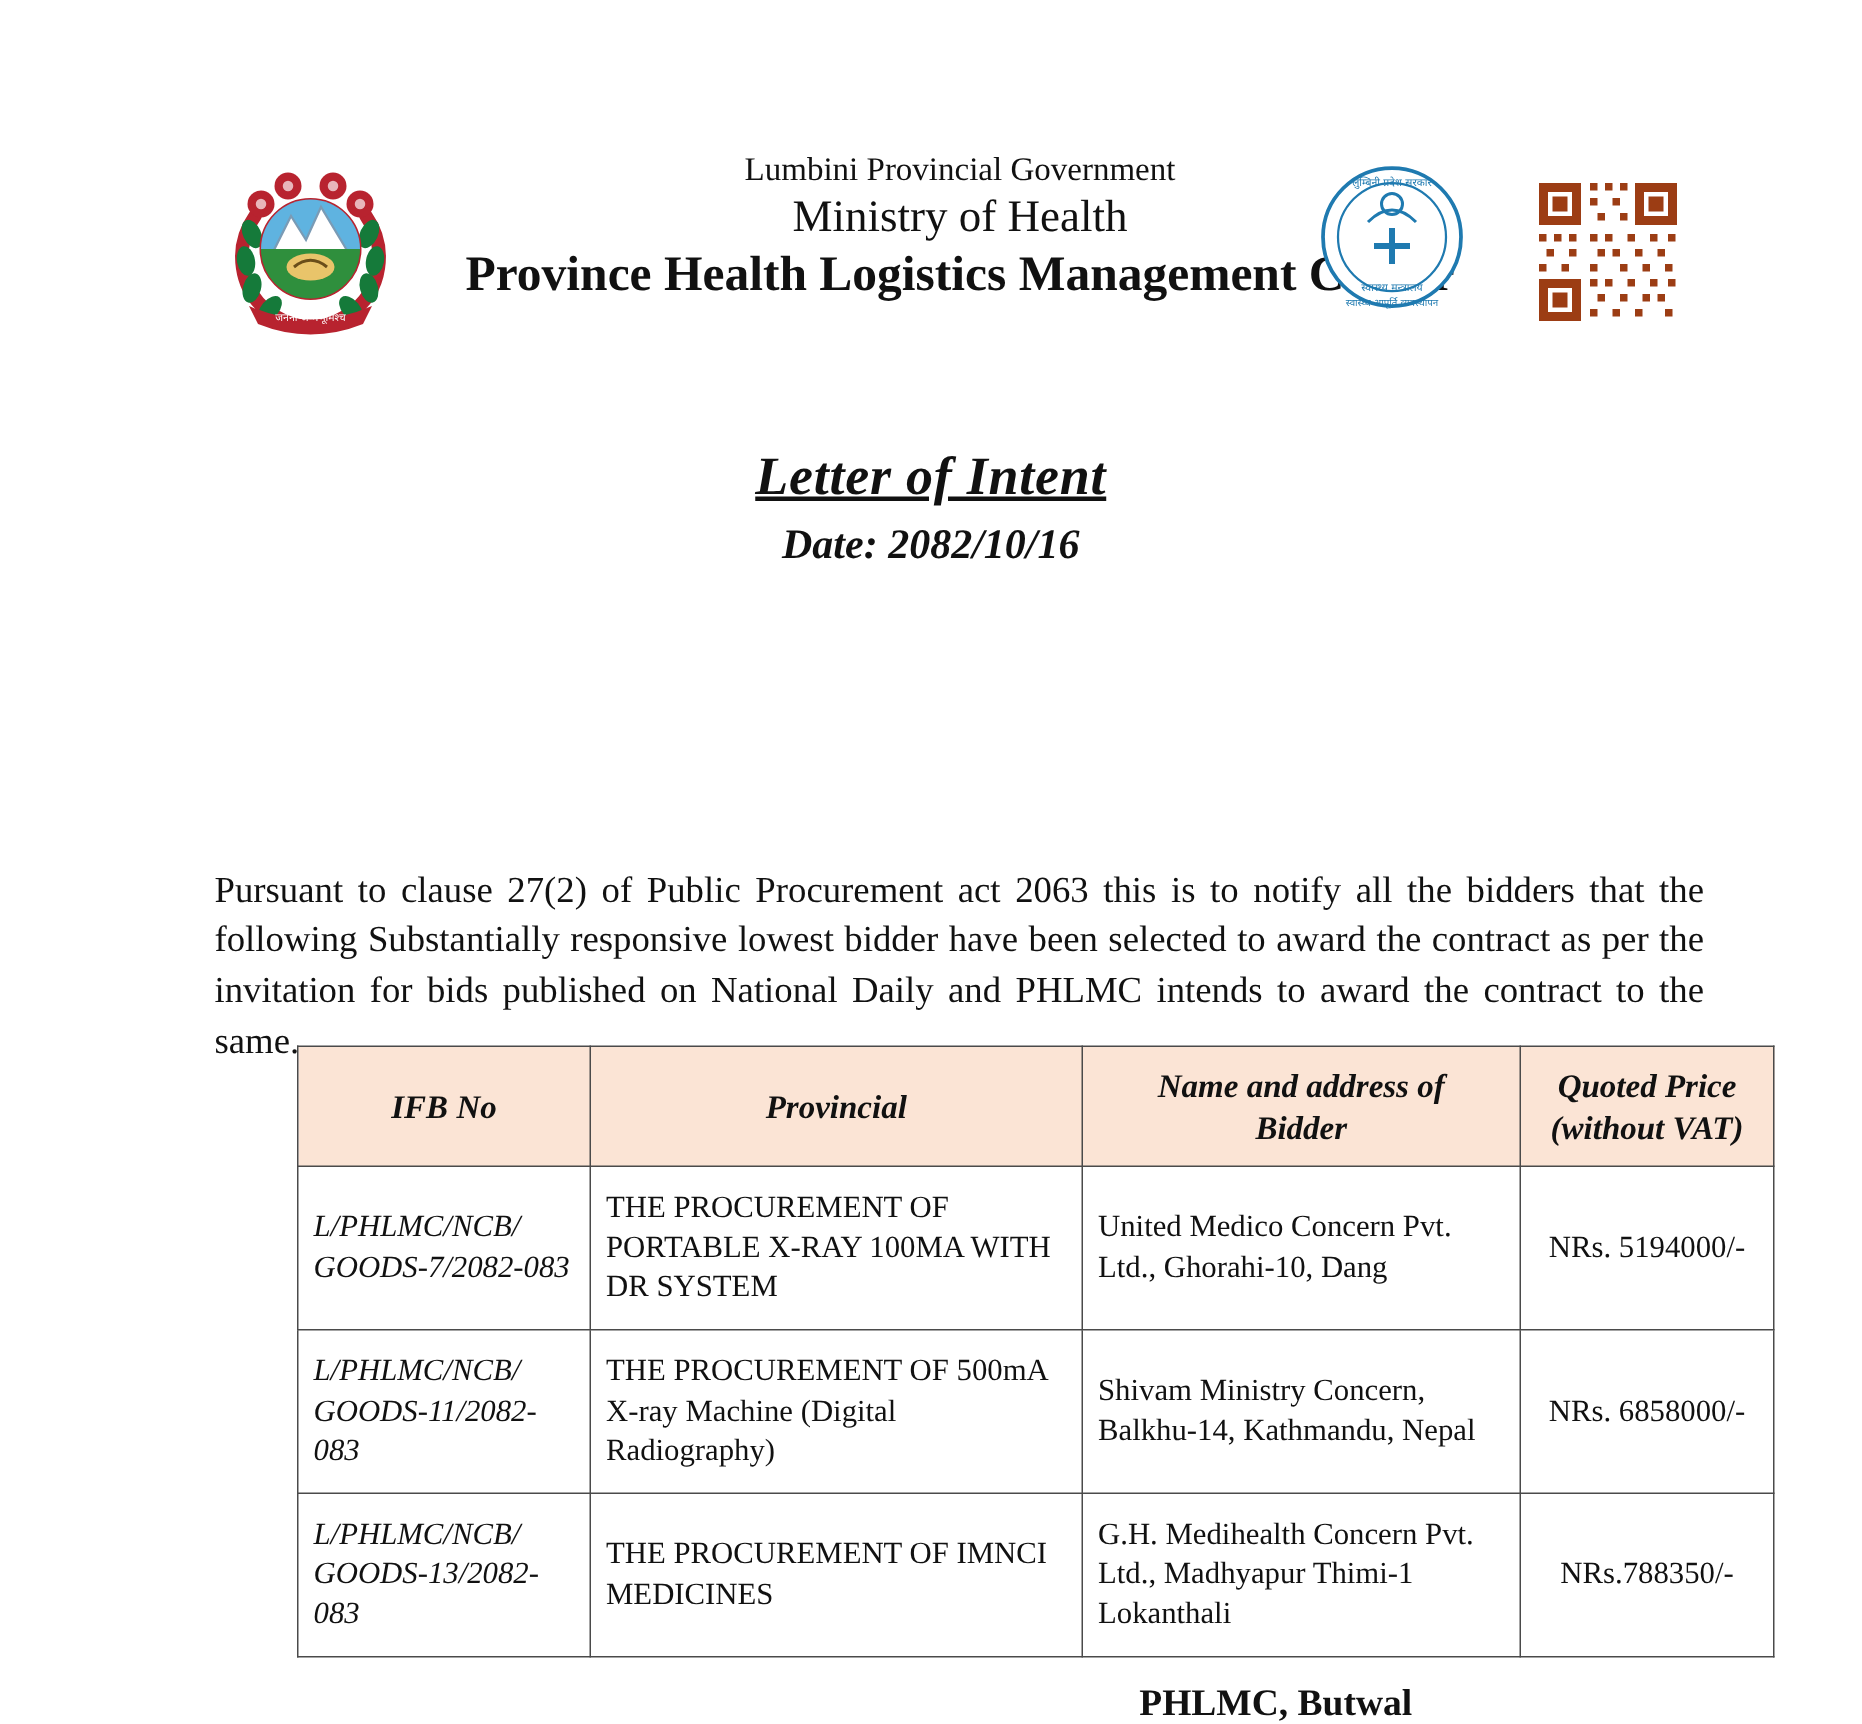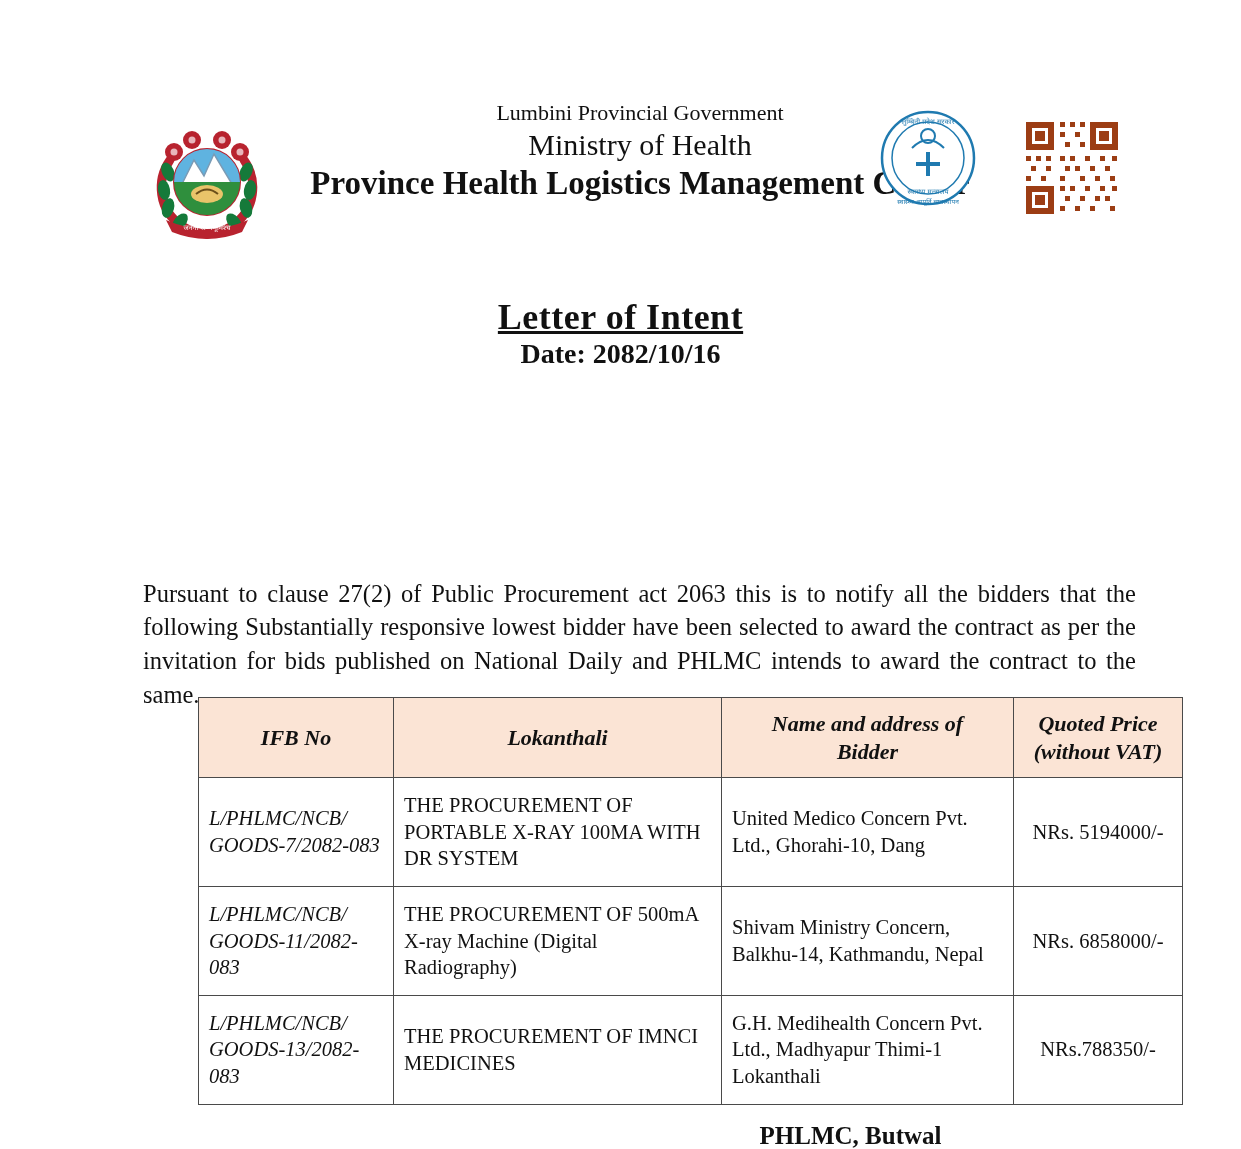--- a/index.html
+++ b/index.html
@@ -26,21 +26,21 @@
   
   .header {
     position: relative;
     height: 160px;
     margin-top: 100px;
   }
 
   .emblem {
     position: absolute;
     left: 152px;
-    top: 24px;
+    top: 8px;
     width: 110px;
     height: 118px;
     text-decoration: underline;
   }
 
   .header-text {
     position: absolute;
     left: 290px;
     top: 0px;
     width: 700px;
@@ -81,25 +81,27 @@
   .title-block {
     margin-top: 36px;
     text-align: center;
   }
   .doc-title {
     font-size: 36px;
     font-weight: bold;
     text-decoration: underline;
     letter-spacing: 0.5px;
     display: inline-block;
+    font-style: italic;
   }
   .doc-date {
     font-size: 28px;
     font-weight: bold;
-    margin-top: 0;
+    margin-top: 10px;
+    font-style: italic;
   }
 
   
   .body-para {
     position: absolute;
     left: 143px;
     top: 452px;
     width: 993px;
     font-size: 24.5px;
     line-height: 1.38;
@@ -300,21 +302,21 @@
     <table class="loi">
       <colgroup>
         <col class="col-ifb">
         <col class="col-desc">
         <col class="col-bidder">
         <col class="col-price">
       </colgroup>
       <thead>
         <tr>
           <th>IFB No</th>
-          <th>Lokanthali</th>
+          <th>Provincial</th>
           <th>
             <span>Name and address of</span><br>
             <span>Bidder</span>
           </th>
           <th>
             <span>Quoted Price</span><br>
             <span>(without VAT)</span>
           </th>
         </tr>
       </thead>

